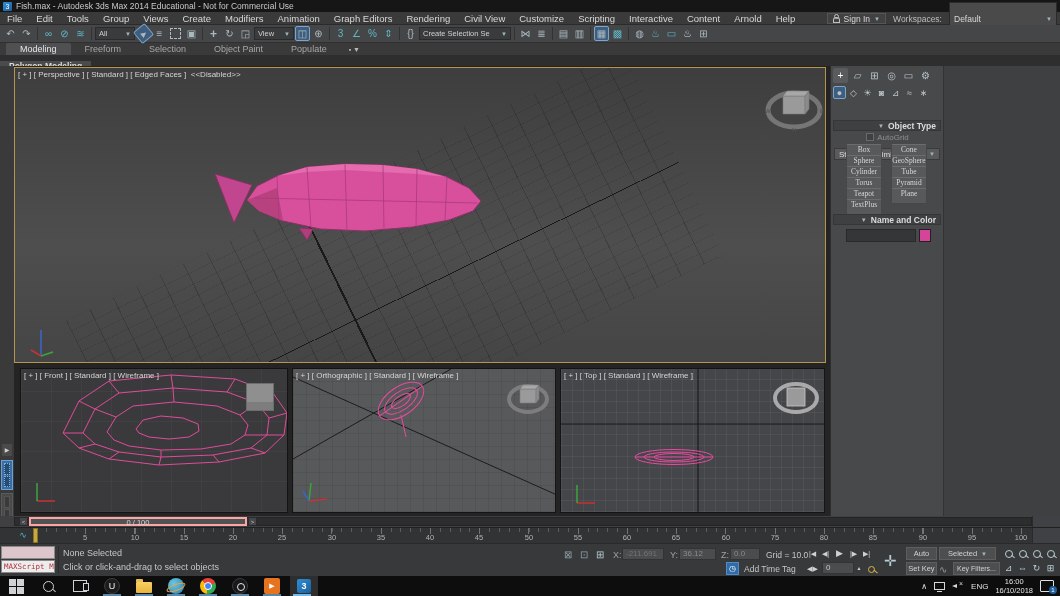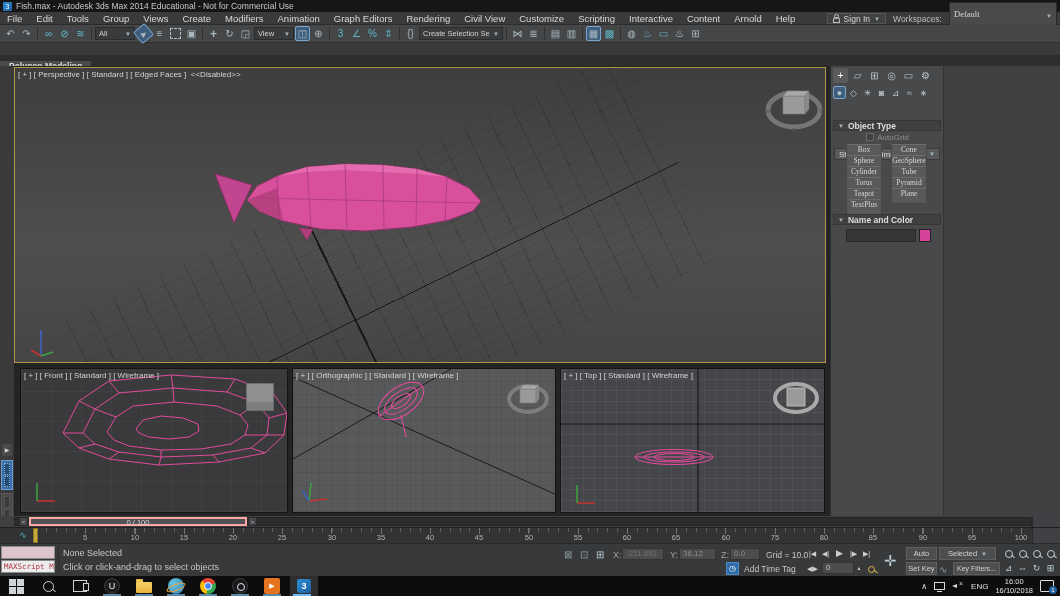--- a/index.html
+++ b/index.html
@@ -18,21 +18,21 @@
            border-bottom:1px solid #2b2b2b;display:flex;align-items:center;font-size:9.5px;color:#d8d8d8;box-sizing:border-box;}
   .menu-item{padding:0 7px;cursor:default;}
   .menubar-right{position:absolute;right:3px;top:1px;height:11px;display:flex;align-items:center;gap:7px;}
   .signin{display:flex;align-items:center;gap:4px;background:#414141;border:1px solid #555;
           height:11px;padding:0 5px;font-size:8.5px;box-sizing:border-box;}
   .person{width:5px;height:4px;border:1px solid #c0c0c0;border-radius:50% 50% 0 0;position:relative;margin-top:2px;}
   .person::before{content:"";position:absolute;top:-4px;left:0.5px;width:3px;height:3px;border:1px solid #c0c0c0;border-radius:50%;}
   .car{font-size:6px;color:#9fb3bb;}
   .ws-label{font-size:8.5px;color:#bdbdbd;}
   .ws-dd{width:108px;height:11px;background:#4a4a4a;border:1px solid #2a2a2a;font-size:8.5px;
-         display:flex;align-items:flex-end;justify-content:space-between;padding:16px 4px;box-sizing:border-box;font-family:Liberation Serif, serif;}
+         display:flex;align-items:center;justify-content:space-between;padding:16px 4px;box-sizing:border-box;}
   
   .toolbar{position:absolute;left:0;top:25px;width:1060px;height:18px;background:#454647;
            border-bottom:1px solid #303030;display:flex;align-items:center;padding-left:3px;gap:1px;box-sizing:border-box;}
   .tbi{min-width:15px;height:15px;display:flex;align-items:center;justify-content:center;
        font-size:10px;color:#aab9c0;flex:0 0 auto;}
   .tbi.teal{color:#5fb6c6;}
   .tbi.hl{background:#3f5e7e;border:1px solid #7aa5cc;border-radius:2px;box-sizing:border-box;}
   .tbi.rot{transform:rotate(-40deg);font-size:9px;}
   .tbsep{width:1px;height:13px;background:#323232;margin:0 2px;flex:0 0 auto;}
   .tbdd{height:13px;background:#3a3b3c;border:1px solid #2b2b2b;color:#cfcfcf;font-size:7.5px;
@@ -84,21 +84,21 @@
   .right-empty{position:absolute;left:943px;top:0;width:117px;height:450px;background:#3e4042;border-left:1px solid #333;box-sizing:border-box;}
   .cmd-tabs{position:absolute;left:2px;top:2px;display:flex;gap:2px;}
   .ctab{width:15px;height:15px;display:flex;align-items:center;justify-content:center;font-size:10px;color:#b9c4c9;}
   .ctab.active{background:#5a5b5d;border-radius:2px;color:#fff;}
   .cmd-cats{position:absolute;left:2px;top:20px;display:flex;gap:1px;}
   .ccat{width:13px;height:13px;display:flex;align-items:center;justify-content:center;font-size:9px;color:#b9c4c9;}
   .ccat.active{background:#3f5e7e;border:1px solid #7aa5cc;border-radius:2px;box-sizing:border-box;}
   .cmd-dd{position:absolute;left:3px;top:38px;width:106px;height:12px;background:#595a5b;border:1px solid #3a3a3a;
           font-size:8px;color:#dcdcdc;display:flex;align-items:center;justify-content:space-between;padding:0 4px;box-sizing:border-box;margin-top:44px;}
   .rollout{position:absolute;left:2px;width:108px;height:11px;background:#3f4041;border:1px solid #363636;
-           font-size:8.5px;font-weight:bold;color:#dcdcdc;display:flex;align-items:center;gap:4px;padding:0 4px;box-sizing:border-box;}
+           font-size:8.5px;font-weight:bold;color:#dcdcdc;display:flex;align-items:center;gap:4px;padding:0 4px;box-sizing:border-box;justify-content:flex-end;}
   .rollout .arr{font-size:6px;color:#b0b0b0;}
   .autogrid{position:absolute;left:0;top:67px;width:113px;text-align:center;font-size:8px;color:#8f8f8f;}
   .cb{display:inline-block;width:6px;height:6px;border:1px solid #6a6a6a;background:#3f4040;vertical-align:-1px;margin-right:3px;}
   .obtn{position:absolute;width:36px;height:16px;background:#58595a;border:1px solid #474747;border-top-color:#6c6c6c;
         border-radius:2px;font-size:7.5px;color:#d6d6d6;text-align:center;line-height:10px;box-sizing:border-box;font-family:Liberation Serif, serif;}
   .namefield{position:absolute;left:15px;top:163px;width:70px;height:13px;background:#353637;border:1px solid #2a2a2a;box-sizing:border-box;}
   .swatch{position:absolute;left:88px;top:163px;width:12px;height:13px;background:#d6439a;border:1px solid #222;box-sizing:border-box;}
   
   .timeslider{position:absolute;left:0;top:516px;width:1060px;height:11px;background:#3e4042;}
   .ts-track{position:absolute;left:14px;top:1px;width:1018px;height:9px;background:#2c2d2e;border:1px solid #242424;box-sizing:border-box;}
@@ -247,41 +247,49 @@
     </div>
     <span class="tbi hl">◫</span>
     <span class="tbi">⊕</span>
     <span class="tbsep"></span>
     <span class="tbi teal">3</span>
     <span class="tbi teal">∠</span>
     <span class="tbi teal">%</span>
     <span class="tbi teal">⇕</span>
     <span class="tbsep"></span>
     <span class="tbi">{}</span>
-    <div class="tbdd" style="width:84px">
+    <div class="tbdd" style="width:92px">
       <span>Create Selection Se</span>
       <span class="car">▼</span>
     </div>
     <span class="tbsep"></span>
     <span class="tbi">⋈</span>
     <span class="tbi">≣</span>
     <span class="tbsep"></span>
     <span class="tbi">▤</span>
     <span class="tbi">▥</span>
     <span class="tbsep"></span>
     <span class="tbi hl">▦</span>
     <span class="tbi teal">▩</span>
     <span class="tbsep"></span>
     <span class="tbi">◍</span>
     <span class="tbi teal">♨</span>
     <span class="tbi teal">▭</span>
     <span class="tbi" style="color:#c8d8de">♨</span>
     <span class="tbi">⊞</span>
   </div>
 
+  <div class="ribbon-tabs">
+    <span class="rtab active">Modeling</span>
+    <span class="rtab">Freeform</span>
+    <span class="rtab">Selection</span>
+    <span class="rtab">Object Paint</span>
+    <span class="rtab">Populate</span>
+    <span class="rtab-min">▪ ▼</span>
+  </div>
   <div class="ribbon-strip">
     <span class="panel-tab">Polygon Modeling</span>
   </div>
 
   <div class="main">
 
     <div class="left-strip">
       <span class="lt-arrow">▶</span>
       <span class="lt-tab" style="top:394px">
           <i></i>

